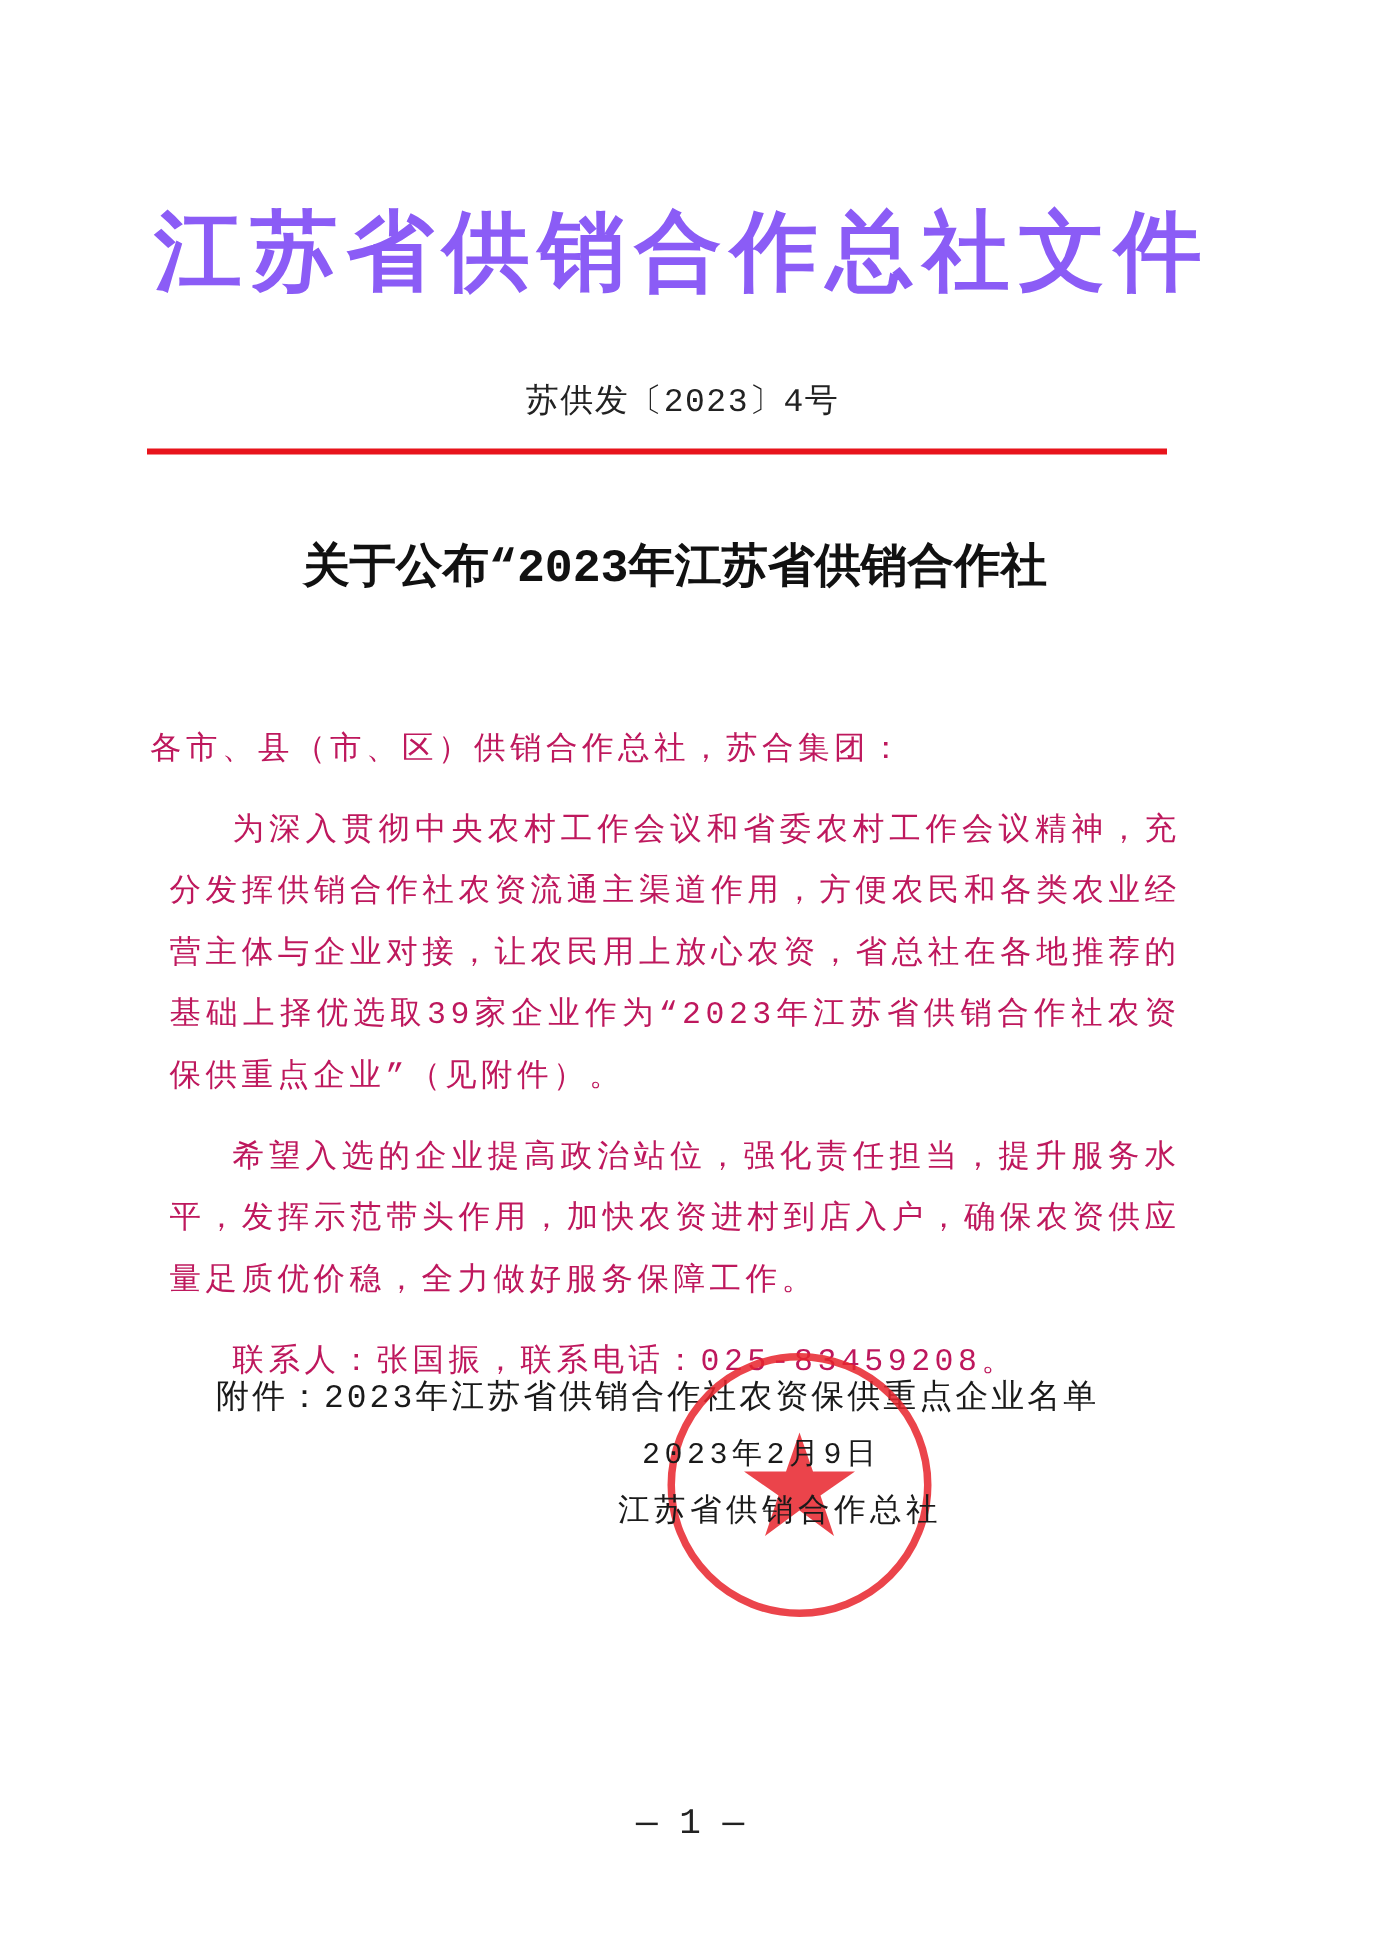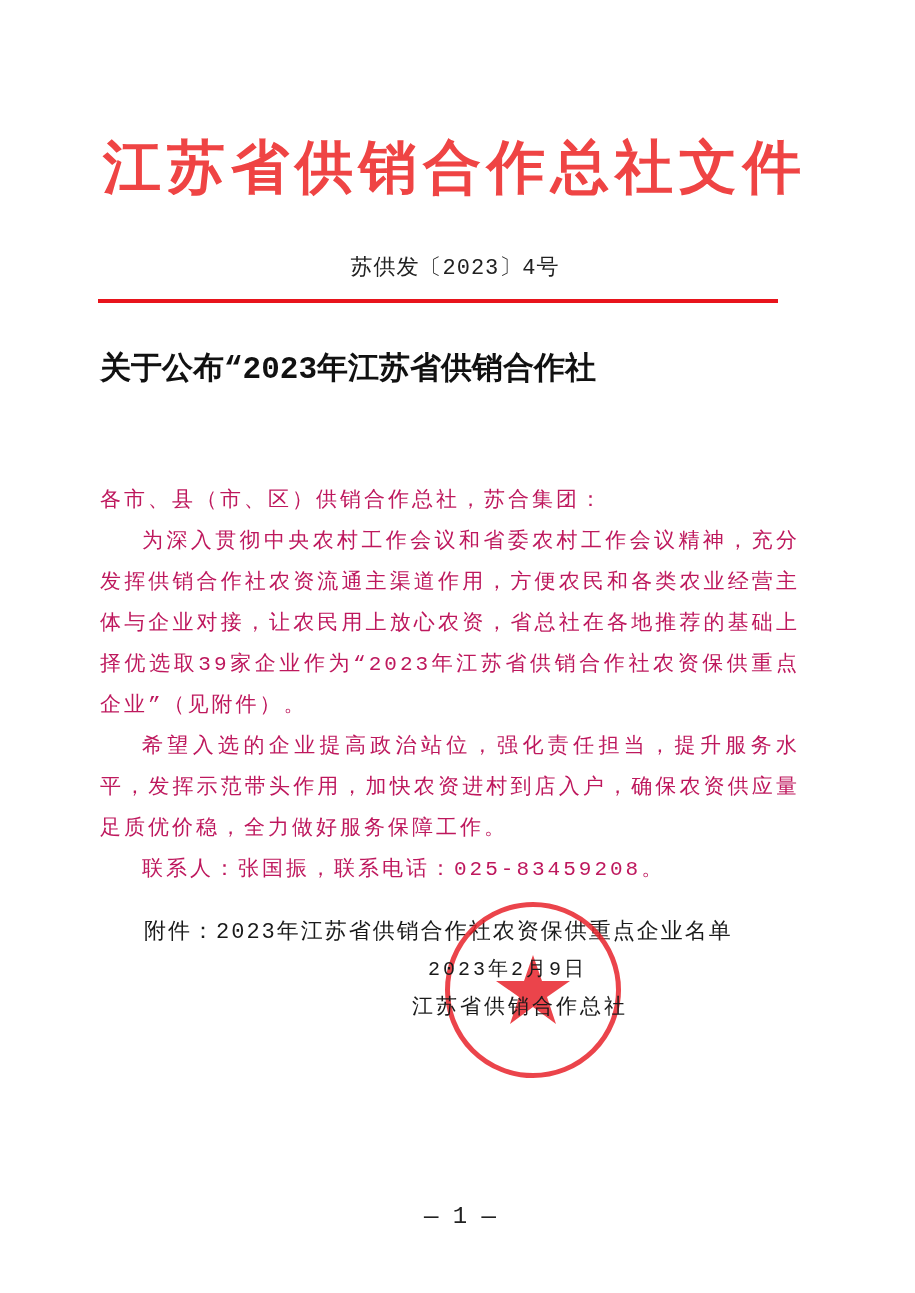--- a/index.html
+++ b/index.html
@@ -3,39 +3,39 @@
 <meta charset="utf-8">
 <style>
   html, body { margin: 0; padding: 0; }
   body {
     width: 915px; height: 1293px; background: #ffffff; position: relative; overflow: hidden;
     font-family: "DejaVu Serif", "Liberation Serif", serif; color: #1a1a1a;
   }
   .abs { position: absolute; font-family: Liberation Mono, monospace; }
   .masthead {
     left: 90px; top: 138px; width: 730px; text-align: center;
-    font-size: 58px; font-weight: bold; color: #ef4444; letter-spacing: 6px;
+    font-size: 58px; font-weight: bold; color: #8b5cf6; letter-spacing: 6px;
     font-family: "DejaVu Serif", "Liberation Serif", serif; line-height: 1;
   }
   .docno {
     left: 90px; top: 252px; width: 730px; text-align: center;
     font-size: 22px; color: #222; letter-spacing: 1px;
   }
   .redline {
     left: 98px; top: 299px; width: 680px; height: 4px; background: #e8141c;
   }
   .title {
-    left: 100px; top: 348px; width: 700px; text-align: left;
+    left: 100px; top: 358px; width: 700px; text-align: center;
     font-size: 31px; font-weight: bold; line-height: 43px; color: #111;
   }
   .body-text {
     left: 100px; width: 700px; font-size: 21px; line-height: 41px; color: #be185d;
     letter-spacing: 3px;
   }
-  .para { text-indent: 42px; margin: 0; text-align: justify; }
+  .para { text-indent: 42px; margin: 13px; text-align: justify; }
   .noind { margin: 0; }
   .attach {
     left: 144px; top: 916px; font-size: 22px; letter-spacing: 2px;
   }
   .sign-org { left: 412px; top: 944px; font-size: 21px; letter-spacing: 3px; margin-top: 48px; }
   .sign-date { left: 428px; top: 955px; font-size: 20px; letter-spacing: 3px; }
   .seal {
     left: 445px; top: 902px; width: 176px; height: 176px; border-radius: 50%;
     border: 5px solid #e8242c; box-sizing: border-box; opacity: 0.85;
   }

